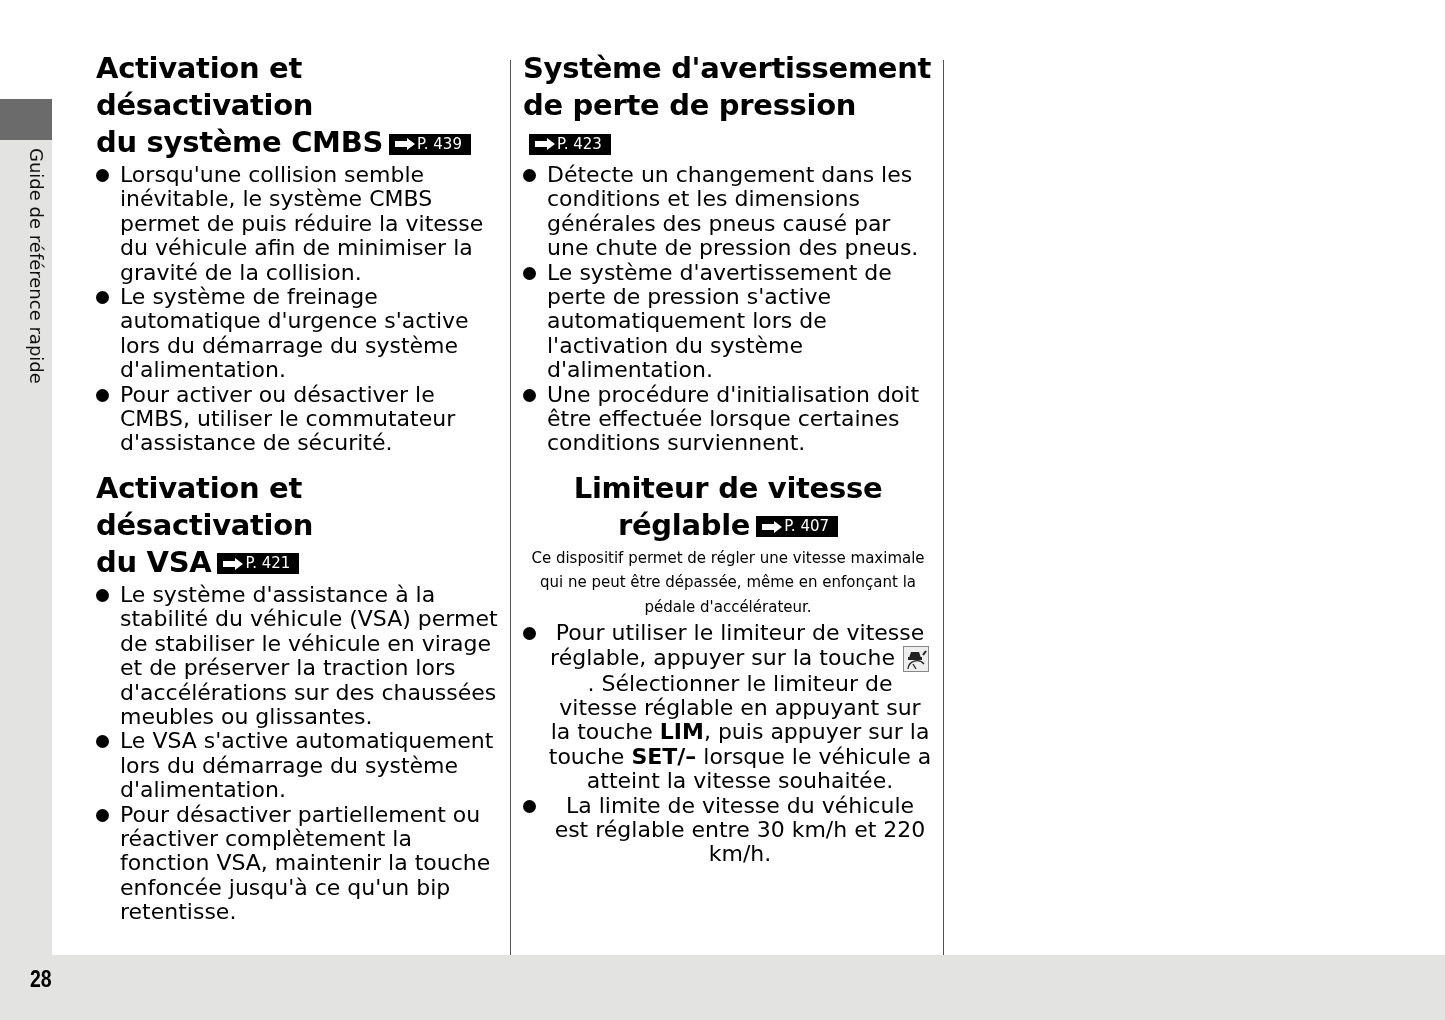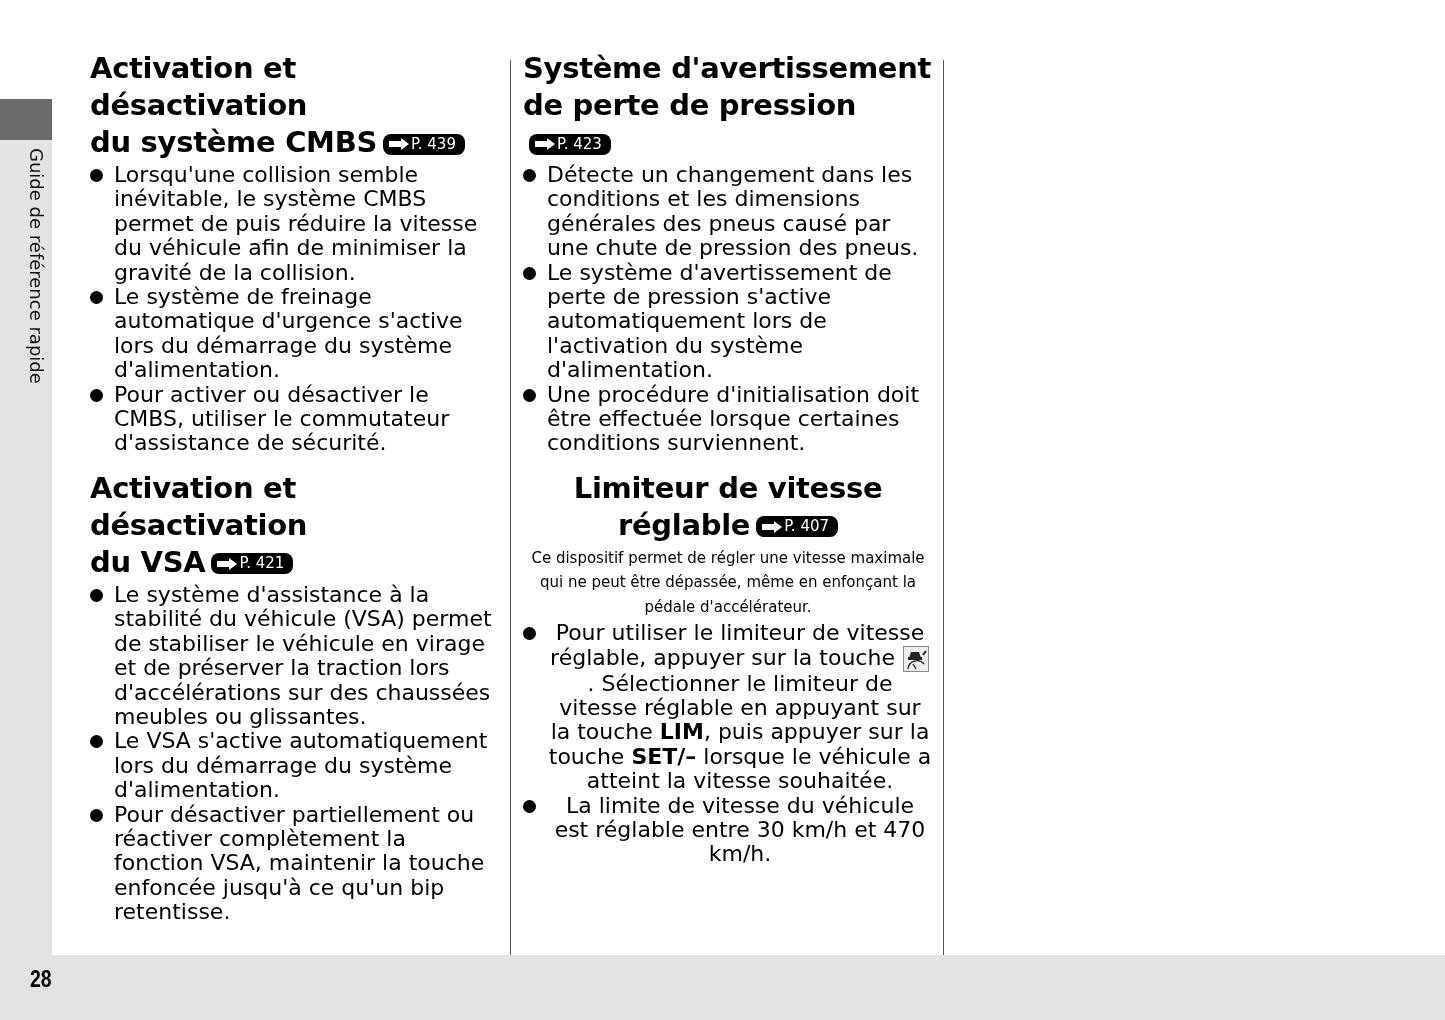--- a/index.html
+++ b/index.html
@@ -63,37 +63,37 @@
       position: absolute;
       top: 60px;
       width: 1px;
       height: 895px;
       background: #555;
     }
     .column {
       position: absolute;
       top: 50px;
     }
-    .col1 { left: 90px; width: 410px; }
+    .col1 { left: 96px; width: 410px; }
     .col2 { left: 523px; width: 410px; }
     .section { margin-bottom: 14px; }
     h2 {
       margin: 0;
       font-size: 29px;
       line-height: 37px;
       font-weight: bold;
       letter-spacing: -0.3px;
       font-family: "DejaVu Sans", sans-serif;
     }
     .ref-badge {
       display: inline-flex;
       align-items: center;
       background: #000;
       color: #fff;
-      border-radius: 8px;
+      border-radius: 0;
       height: 21px;
       padding: 0 9px 0 5px;
       font-size: 15px;
       font-weight: normal;
       vertical-align: 2px;
       margin-left: 6px;
       letter-spacing: 0;
     }
     .ref-badge svg { margin-right: 1px; }
     ul {
@@ -211,19 +211,19 @@
     </h2>
     <p class="intro">Ce dispositif permet de régler une vitesse maximale qui ne peut être dépassée, même en enfonçant la pédale d'accélérateur.</p>
     <ul>
       <li><span class="bullet"></span><span>Pour utiliser le limiteur de vitesse réglable, appuyer sur la touche </span><span class="inline-icon"><svg width="24" height="24" viewBox="0 0 24 24">
               <path d="M5 11 L7 5 H15 L17 11 Z" fill="#222"></path>
               <rect x="4" y="10" width="14" height="3" fill="#222"></rect>
               <path d="M4 22 A9 9 0 0 1 20 17" fill="none" stroke="#222" stroke-width="1.3"></path>
               <line x1="12" y1="22" x2="9" y2="17" stroke="#222" stroke-width="1.3"></line>
               <line x1="19" y1="8" x2="22" y2="4" stroke="#222" stroke-width="2"></line>
             </svg></span><span>. Sélectionner le limiteur de vitesse réglable en appuyant sur la touche </span><b>LIM</b><span>, puis appuyer sur la touche </span><b>SET/–</b><span> lorsque le véhicule a atteint la vitesse souhaitée.</span></li>
-      <li><span class="bullet"></span><span>La limite de vitesse du véhicule est réglable entre 30 km/h et 470 km/h.</span></li>
+      <li><span class="bullet"></span><span>La limite de vitesse du véhicule est réglable entre 30 km/h et 220 km/h.</span></li>
     </ul>
   </div>
 </div>
 
 <div class="bottom-band"></div>
 <div class="page-number">28</div>
 
 </body></html>

